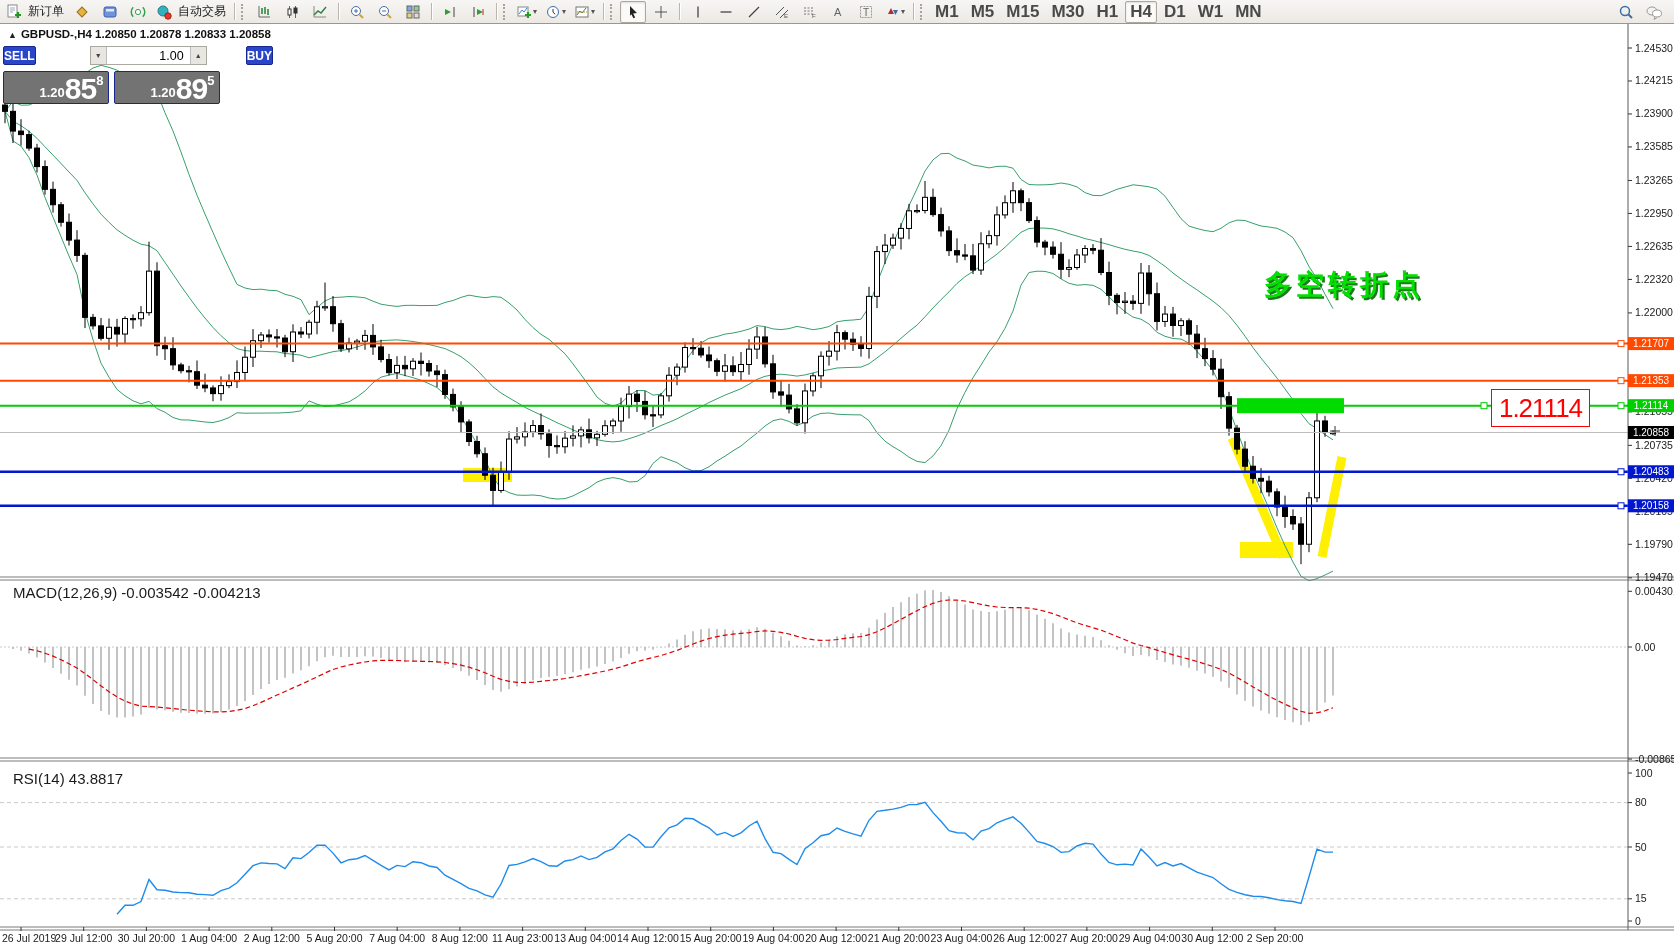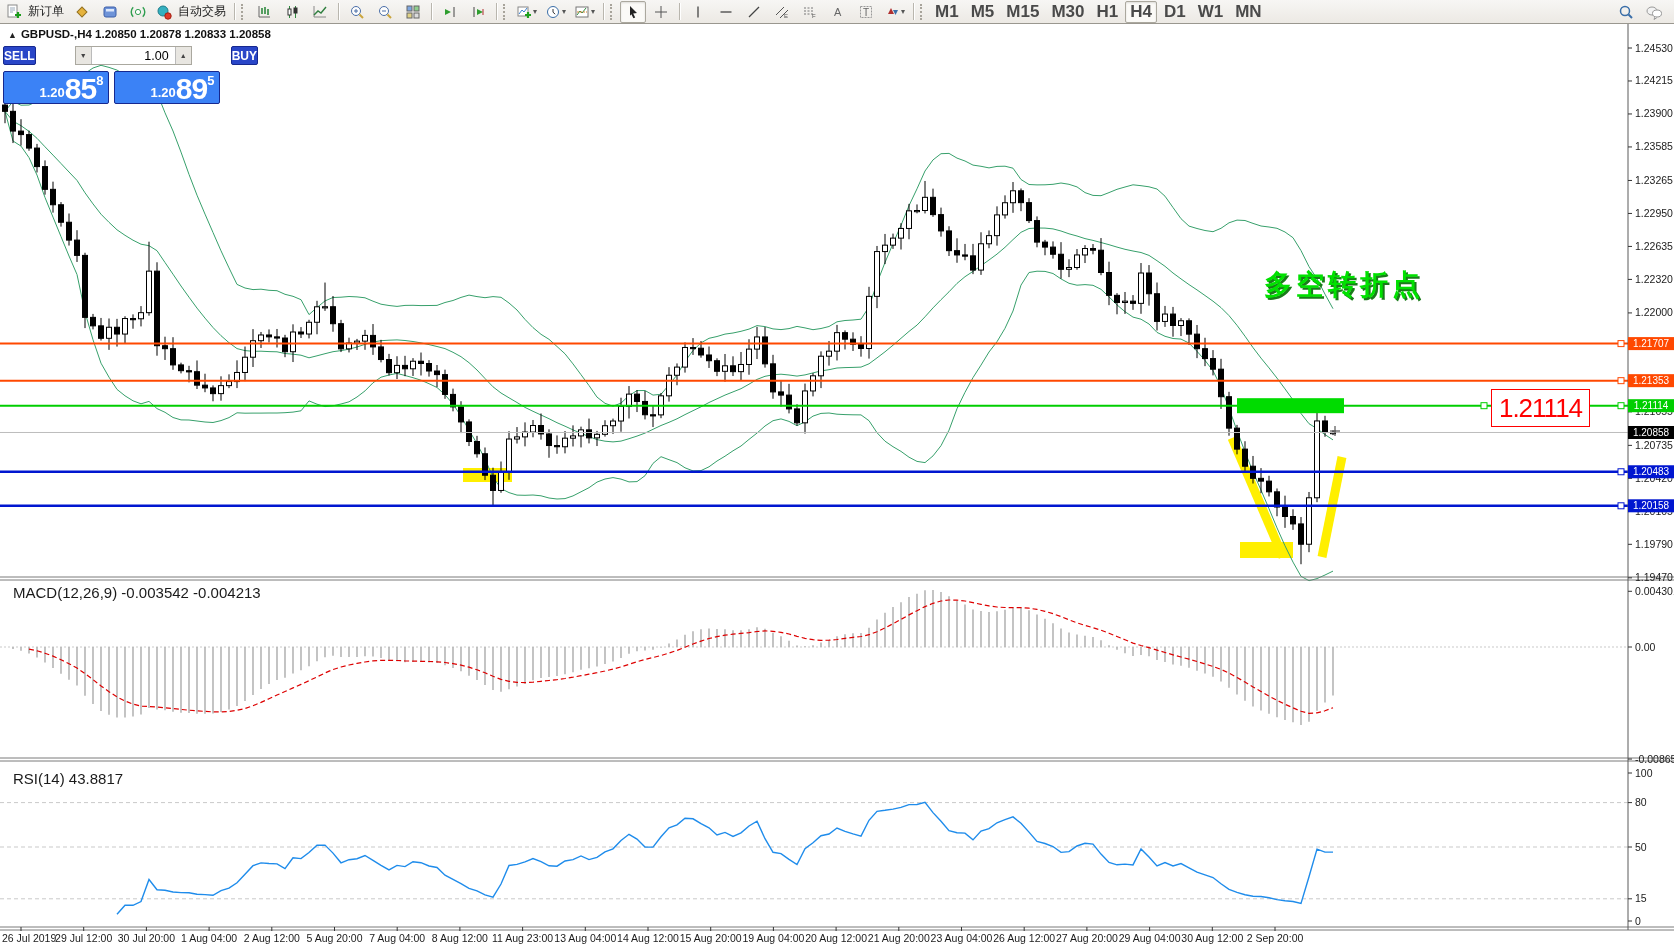--- a/index.html
+++ b/index.html
@@ -16,26 +16,26 @@
   .grip{width:3px;height:16px;border-left:2px dotted #a8a49b;margin:0 4px 0 2px;}
   .caret{font-size:8px;color:#555;margin-left:1px;}
   .tright{margin-left:auto;display:flex;align-items:center;margin-right:6px;}
   
   .symbol-line{position:absolute;left:8px;top:28px;font-size:11.5px;font-weight:600;color:#111;z-index:5;}
   .symbol-line .tri{font-size:9px;margin-right:4px;color:#222;}
   .trade-panel{position:absolute;left:3px;top:46px;width:218px;z-index:6;}
   .tp-row1{display:flex;height:19px;align-items:stretch;gap:34px;}
   .tp-btn{width:49px;background:#2946c8;border:1px solid #16288f;color:#fff;font-size:12px;font-weight:bold;
     display:flex;align-items:center;justify-content:center;border-radius:2px;box-sizing:border-box;}
-  .tp-spin{display:flex;margin-left:5px;margin-right:5px;border:1px solid #aaa89f;background:#e8e6e1;height:19px;box-sizing:border-box;}
+  .tp-spin{display:flex;margin-left:20px;margin-right:5px;border:1px solid #aaa89f;background:#e8e6e1;height:19px;box-sizing:border-box;}
   .tp-step{width:15px;display:flex;align-items:center;justify-content:center;font-size:7px;color:#444;background:#e8e6e1;border:0;}
   .tp-vol{width:77px;border:0;border-left:1px solid #bbb;border-right:1px solid #bbb;text-align:right;
     font-size:12.5px;padding:0 6px 0 0;font-family:"Liberation Sans",sans-serif;background:#fff;}
   .tp-row2{display:flex;margin-top:6px;}
-  .tp-quote{width:106px;height:33px;background:#3b82f6;border:1px solid #16288f;border-radius:2px;color:#fff;
+  .tp-quote{width:106px;height:33px;background:#737373;border:1px solid #16288f;border-radius:2px;color:#fff;
     display:flex;align-items:flex-end;justify-content:center;box-sizing:border-box;overflow:hidden;padding-left:31px;}
   .tp-quote .small{font-size:13px;font-weight:bold;line-height:20px;}
   .tp-quote .big{font-size:30px;font-weight:bold;line-height:29px;letter-spacing:-1px;}
   .tp-quote .sup{font-size:13px;font-weight:bold;line-height:12px;align-self:flex-start;margin-top:3px;}
   .tp-gap{width:5px;}
   .ind-label{position:absolute;left:13px;font-size:15px;color:#1b1b1b;z-index:5;}
   .annotation{position:absolute;left:1264px;top:266px;font-size:28px;font-weight:bold;letter-spacing:4px;
     color:#00e100;text-shadow:2px 2px 0 #1b7a1b;z-index:5;white-space:nowrap;}
   .price-box{position:absolute;left:1491px;top:389px;width:97px;height:36px;border:1.5px solid #f00;background:#fff;
     color:#f00;font-size:26px;display:flex;align-items:center;justify-content:center;z-index:5;letter-spacing:-1px;}

